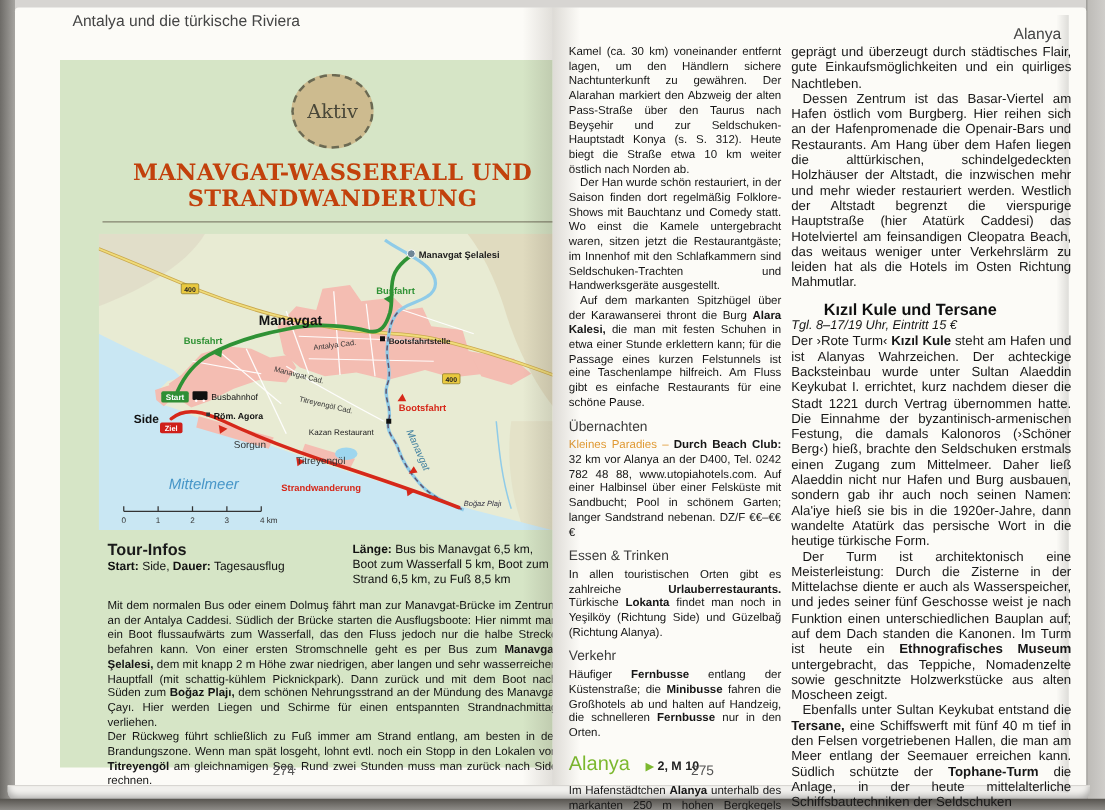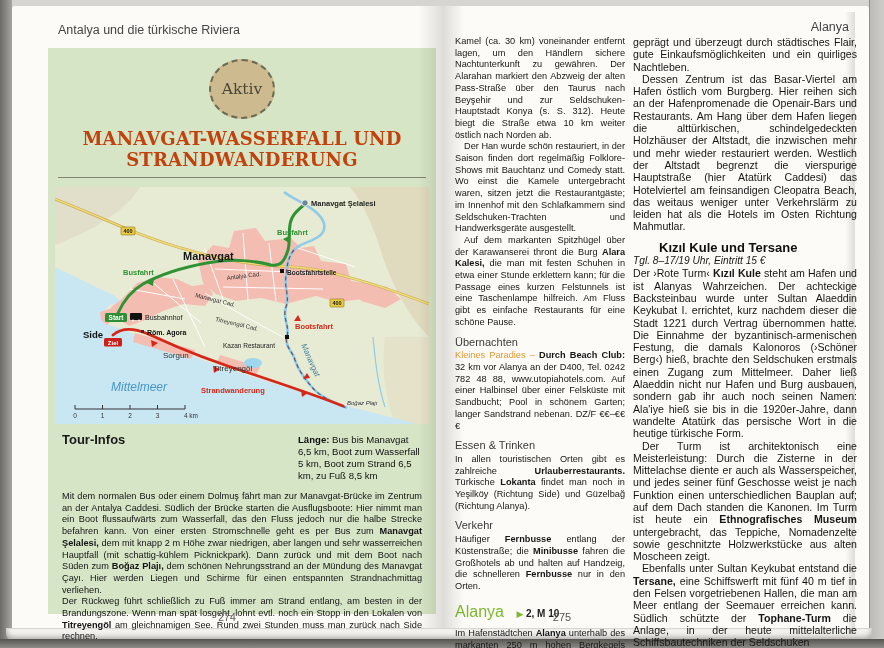--- a/index.html
+++ b/index.html
@@ -16,35 +16,35 @@
       background:linear-gradient(90deg,rgba(0,0,0,0),rgba(60,50,40,.14));pointer-events:none;}
   .page-right::after{content:"";position:absolute;left:0;top:0;bottom:0;width:22px;
       background:linear-gradient(90deg,rgba(60,50,40,.16),rgba(0,0,0,0));pointer-events:none;}
   .book-bottom{position:absolute;left:6px;top:628px;width:866px;height:12px;background:#f2f1ee;
       border-top:1px solid #d8d6d2;box-shadow:inset 0 -4px 5px rgba(0,0,0,.28);border-radius:0 0 8px 8px;}
   .floor{position:absolute;left:0;top:639px;width:884px;height:9px;
       background:linear-gradient(#57544f,#8e8c88);}
   .rp-shade{position:absolute;right:14px;top:6px;width:10px;height:622px;
       background:linear-gradient(90deg,rgba(0,0,0,0),rgba(0,0,0,.12));pointer-events:none;}
 
-  .lp-header{position:absolute;left:46px;top:17px;font-size:12.5px;color:#454545;}
+  .lp-header{position:absolute;left:46px;top:4px;font-size:12.5px;color:#454545;}
   .rp-header{position:absolute;right:20px;top:14px;font-size:12.5px;color:#454545;}
   .pagenum{position:absolute;bottom:5px;width:100%;text-align:center;font-size:10.5px;color:#555;}
   .pagenum-r{position:absolute;bottom:5px;left:70px;width:100px;text-align:center;font-size:11px;color:#555;}
 
   
-  .actbox{position:absolute;left:36px;top:42px;width:388px;height:566px;background:#d6e5c6;}
+  .actbox{position:absolute;left:36px;top:42px;width:388px;height:566px;background:#d6e5c6;padding-left:24px;}
   .badge{width:62px;height:56px;margin:11px auto 0;background:#cdbb8f;border:2.5px dashed #6b6952;
          border-radius:50%;display:flex;align-items:center;justify-content:center;
          font-family:"DejaVu Serif",serif;font-size:15.5px;color:#494738;}
   .acttitle{margin-top:9px;text-align:center;font-family:"DejaVu Serif",serif;font-weight:bold;
          font-size:18px;letter-spacing:.2px;color:#c2410c;}
   .actrule{margin:7px 10px 0;border-top:1px solid #83836f;}
   .map{display:block;margin:9px auto 0;width:374px;height:237px;}
-  .tour{display:flex;margin:10px 14px 0;font-size:9.6px;line-height:12px;color:#111;gap:40px;}
+  .tour{display:flex;margin:10px 14px 0;font-size:9.6px;line-height:12px;color:#111;}
   .tour .tcol1{width:196px;flex:none;}
   .tour .tcol2{flex:1;}
   .tourhead{font-size:13px;font-weight:bold;margin-bottom:2px;color:#1a1a1a;}
   .lp-body{margin:9px 14px 0;font-size:9.2px;line-height:11.7px;text-align:justify;color:#141414;}
   .lp-body p{margin:0;}
 
   
   .col{position:absolute;top:30px;text-align:justify;color:#161616;}
   .col1{left:13px;width:170px;font-size:9.2px;line-height:11.7px;}
   .col2{left:191px;width:224px;font-size:10.6px;line-height:12.3px;}
@@ -191,20 +191,21 @@
           <text x="47.5" y="231">1</text>
           <text x="75" y="231">2</text>
           <text x="102.5" y="231">3</text>
           <text x="136" y="231">4 km</text>
         </g>
       </svg>
 
       <div class="tour">
         <div class="tcol1">
           <div class="tourhead">Tour-Infos</div>
+          <div><span class="seg-b">Start:</span><span> Side, </span><span class="seg-b">Dauer:</span><span> Tagesausflug</span></div>
         </div>
         <div class="tcol2"><span class="seg-b">Länge:</span><span> Bus bis Manavgat 6,5 km, Boot zum Wasserfall 5 km, Boot zum Strand 6,5 km, zu Fuß 8,5 km</span></div>
       </div>
 
       <div class="lp-body">
         <p><span>Mit dem normalen Bus oder einem Dolmuş fährt man zur Manavgat-Brücke im Zentrum an der Antalya Caddesi. Südlich der Brücke starten die Ausflugsboote: Hier nimmt man ein Boot flussaufwärts zum Wasserfall, das den Fluss jedoch nur die halbe Strecke befahren kann. Von einer ersten Stromschnelle geht es per Bus zum </span><span class="seg-b">Manavgat Şelalesi,</span><span> dem mit knapp 2 m Höhe zwar niedrigen, aber langen und sehr wasserreichen Hauptfall (mit schattig-kühlem Picknickpark). Dann zurück und mit dem Boot nach Süden zum </span><span class="seg-b">Boğaz Plajı,</span><span> dem schönen Nehrungsstrand an der Mündung des Manavgat Çayı. Hier werden Liegen und Schirme für einen entspannten Strandnachmittag verliehen.</span></p>
         <p><span>Der Rückweg führt schließlich zu Fuß immer am Strand entlang, am besten in der Brandungszone. Wenn man spät losgeht, lohnt evtl. noch ein Stopp in den Lokalen von </span><span class="seg-b">Titreyengöl</span><span> am gleichnamigen See. Rund zwei Stunden muss man zurück nach Side rechnen.</span></p>
       </div>
     </div>
 

